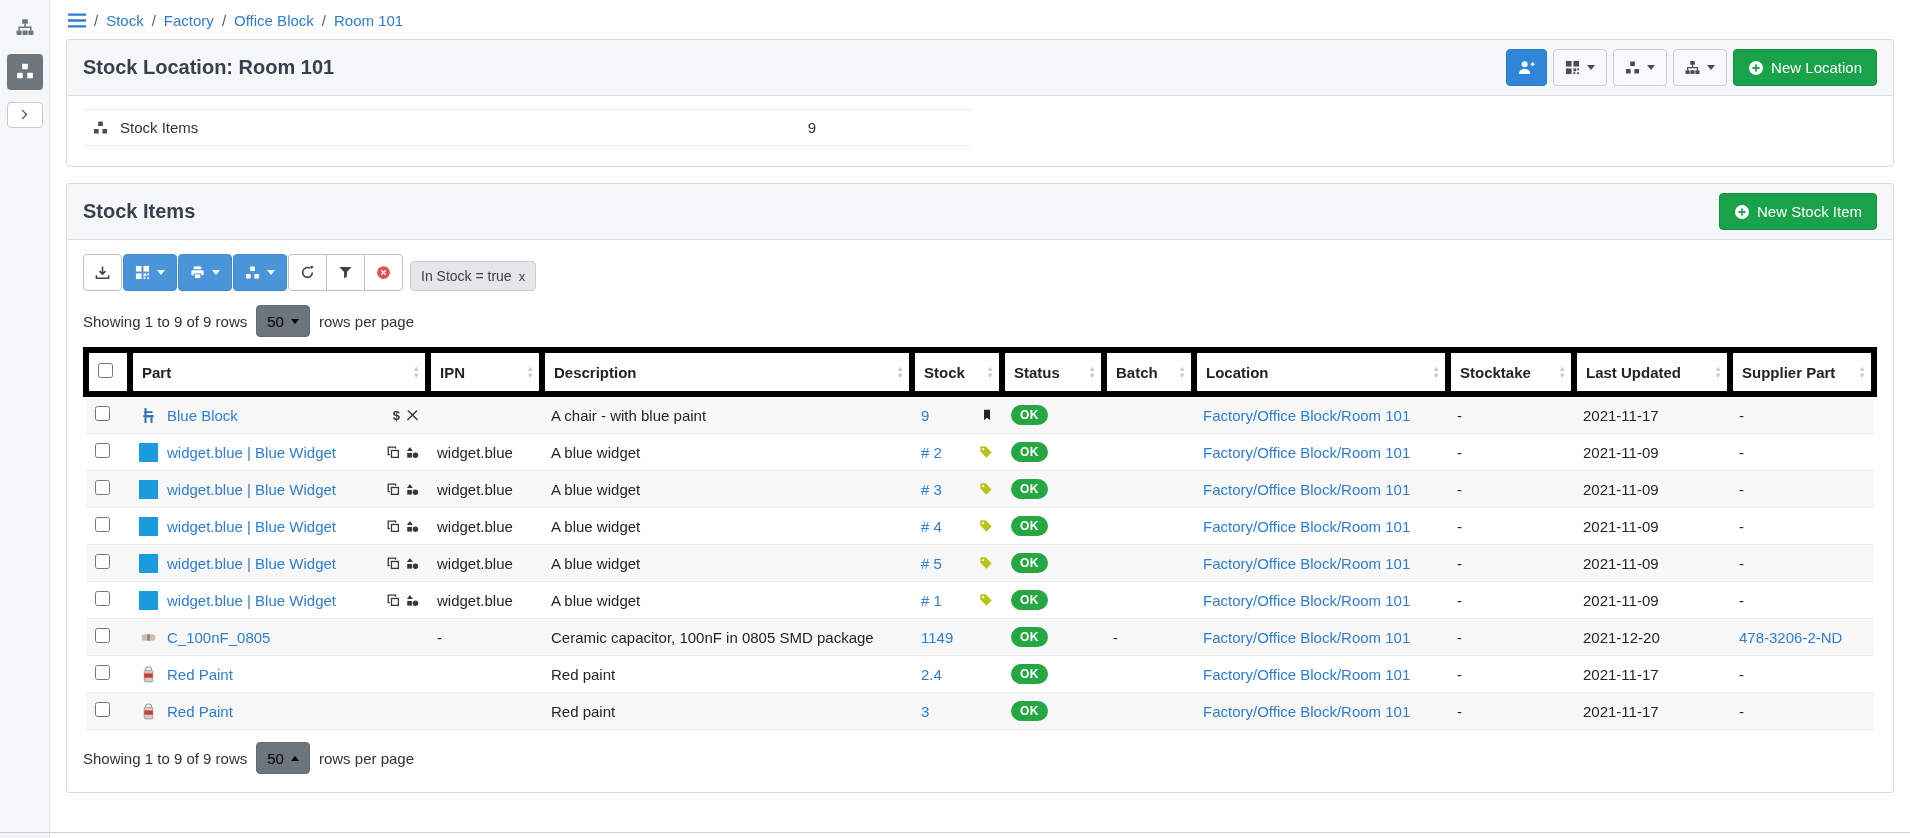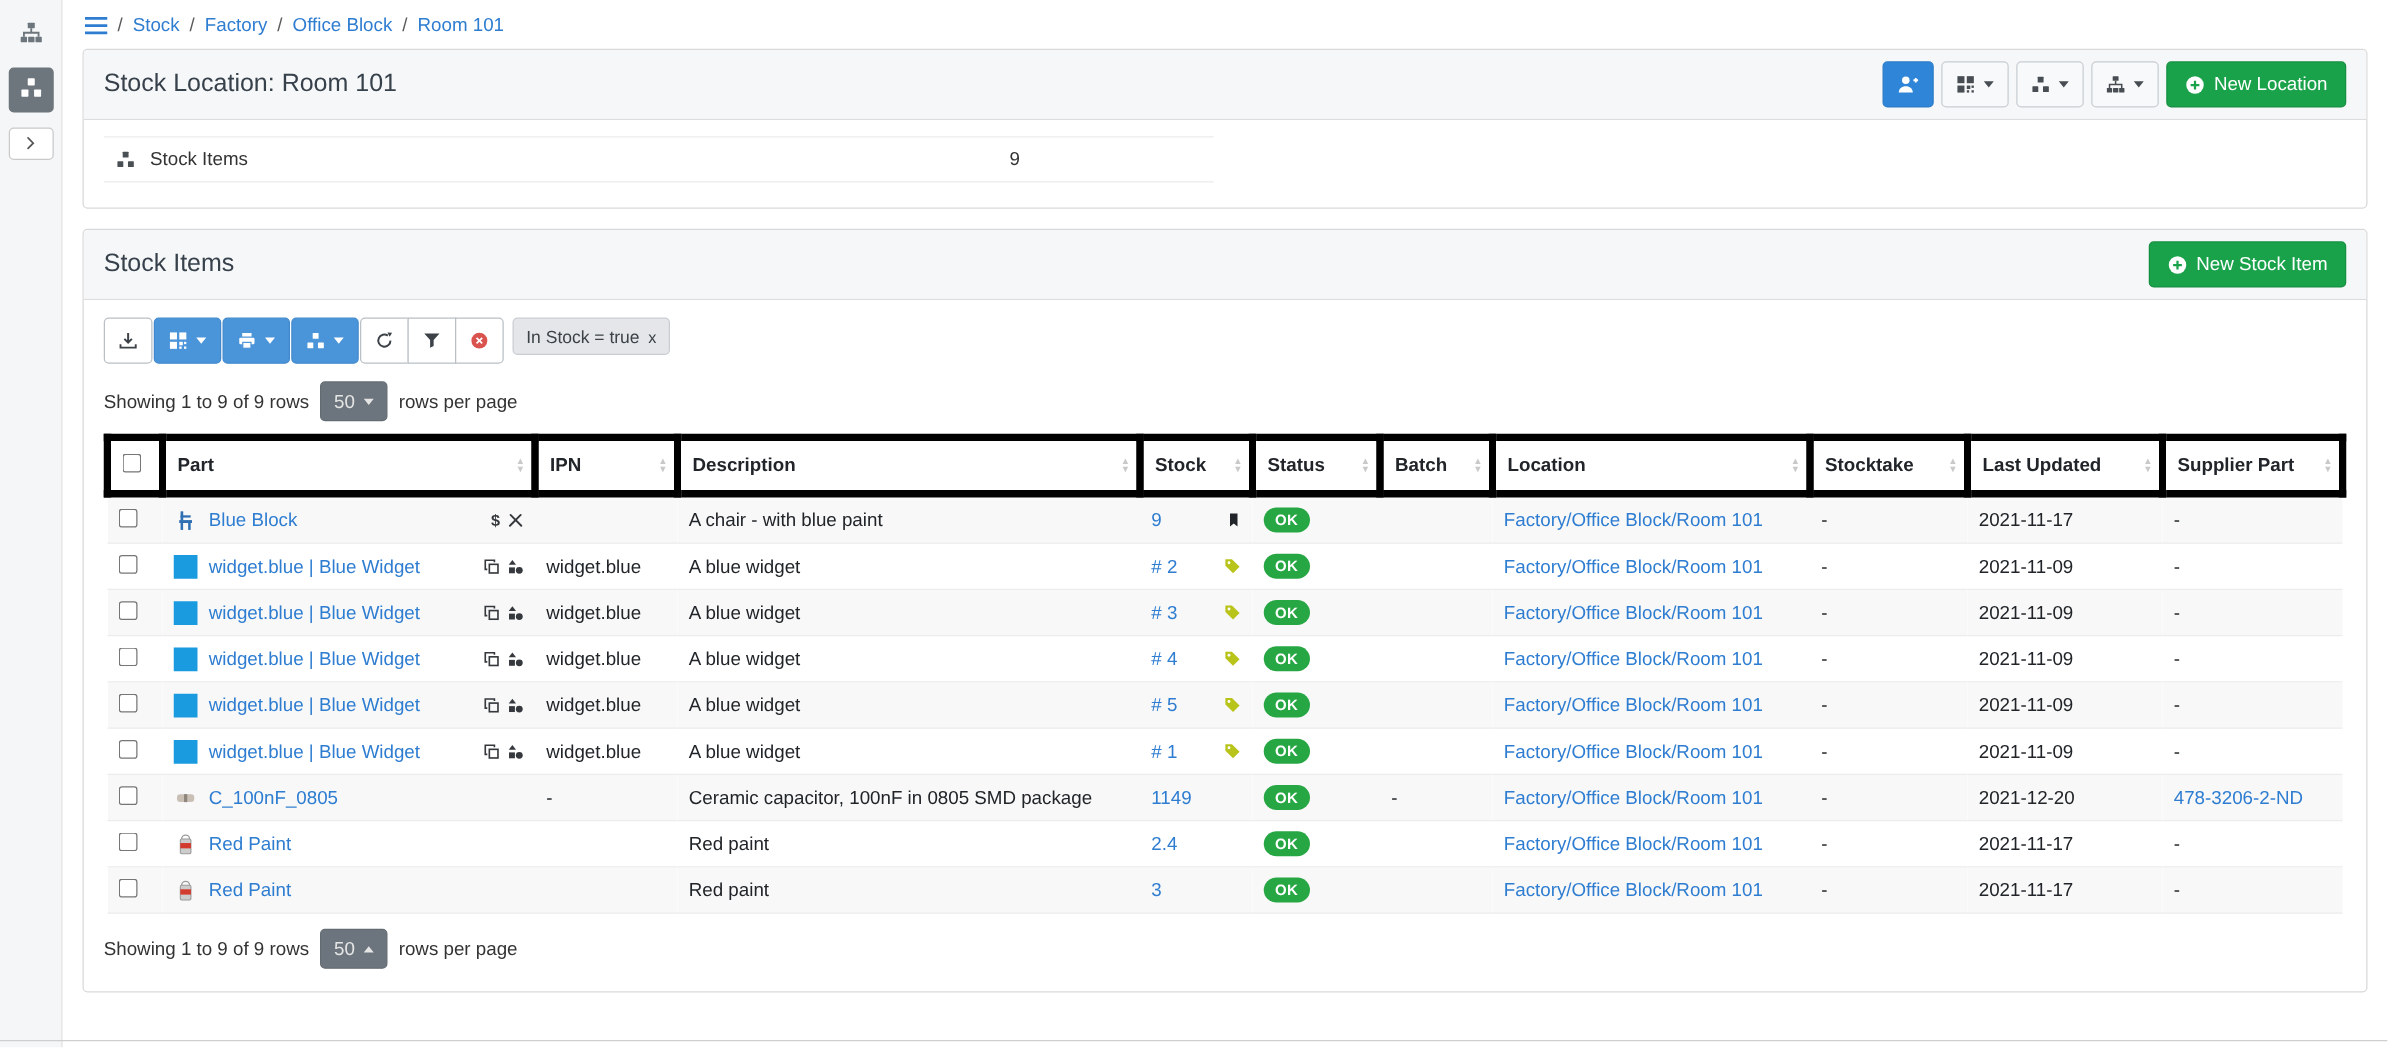--- a/index.html
+++ b/index.html
@@ -13,31 +13,31 @@
   .nav-tile{width:36px;height:36px;border-radius:4px;display:flex;align-items:center;justify-content:center;color:#6d757d;cursor:pointer}
   .nav-tile.active{background:#6d757d;color:#fff}
   .nav-expand{width:36px;height:26px;border:1px solid #c9c9c9;border-radius:4px;background:#fff;color:#555;display:flex;align-items:center;justify-content:center;cursor:pointer;margin-top:4px}
 
   
   .main{flex:1;padding:6px 16px 0 16px;min-width:0}
   .breadcrumb{display:flex;align-items:center;gap:8px;padding:6px 2px 10px 2px;font-size:15px}
   .breadcrumb .sep{color:#5a5a5a}
   .panel{border:1px solid #d9d9d9;border-radius:4px;margin-bottom:16px;background:#fff}
   .panel-header{background:#f6f7f8;border-bottom:1px solid #ddd;border-radius:4px 4px 0 0;padding:9px 16px;display:flex;align-items:center;justify-content:space-between;min-height:50px}
-  .panel-title{font-size:20px;font-weight:400;color:#37414b}
+  .panel-title{font-size:20px;font-weight:700;color:#37414b}
 
   
   .btn{display:inline-flex;align-items:center;gap:7px;border:1px solid transparent;border-radius:4px;padding:0 11px;height:37px;font-size:15px;cursor:pointer;background:#fff;font-family:inherit}
   .btn svg{display:block}
   .btn-primary{background:#2f86d8;border-color:#2b7bc7;color:#fff}
   .btn-primary-lt{background:#4a94d9;border-color:#4189cc;color:#fff}
   .btn-success{background:#19a24a;border-color:#168f41;color:#fff;font-weight:400;padding:0 14px}
   .btn-light{background:#f8f9fa;border-color:#c8cdd2;color:#474d52}
   .btn-outline{background:#fff;border-color:#b9c0c6;color:#3c4247}
-  .btn-secondary{background:#6c757d;border-color:#646c73;color:#e5e5e5}
+  .btn-secondary{background:#6c757d;border-color:#646c73;color:#000000}
   .btn-sm{height:32px;padding:0 10px}
   .caret{width:0;height:0;border-left:4.5px solid transparent;border-right:4.5px solid transparent;border-top:5px solid currentColor;display:inline-block}
   .caret.up{border-top:none;border-bottom:5px solid currentColor}
   .hdr-actions{display:flex;align-items:center;gap:6px}
   .btn-group-joined{display:inline-flex}
   .btn-group-joined .btn{border-radius:0;margin-left:-1px}
   .btn-group-joined .btn:first-child{border-radius:4px 0 0 4px;margin-left:0}
   .btn-group-joined .btn:last-child{border-radius:0 4px 4px 0}
 
   
@@ -50,21 +50,21 @@
   .detail-row{display:flex;align-items:center;padding:9px 10px;font-size:15px;color:#333}
   .dt-label{display:flex;align-items:center;gap:12px;width:315px;flex-shrink:0}
   .detail-list .dt-label{width:auto}
   .dt-value{color:#333}
   .dt-num{margin-left:auto;padding-right:145px}
   .icon-dk{color:#4a4f54;display:inline-flex}
 
   
   .stock-body{padding:14px 16px 16px 16px}
   .toolbar{display:flex;align-items:center;justify-content:space-between;margin-bottom:14px}
-  .toolbar-left{display:flex;align-items:flex-start;gap:1px}
+  .toolbar-left{display:flex;align-items:flex-end;gap:1px}
   .toolbar-right{display:flex;align-items:center;gap:8px}
   .chip{display:inline-flex;align-items:center;gap:7px;background:#e4e6e9;border:1px solid #c9cdd2;border-radius:4px;padding:6px 10px;font-size:14px;color:#3c4247;margin-left:6px}
   .chip .chip-x{color:#3c4247;font-size:13px;cursor:pointer}
   .search-input{width:205px;height:37px;border:1px solid #ced4da;border-radius:4px;padding:0 12px;font-size:15px;color:#333;font-family:inherit}
   .search-input::placeholder{color:#9aa0a6}
 
   .showing-row{display:flex;align-items:center;gap:9px;margin:4px 0 10px 0;color:#333}
   .showing-row.bottom{margin:12px 0 2px 0}
 
   

